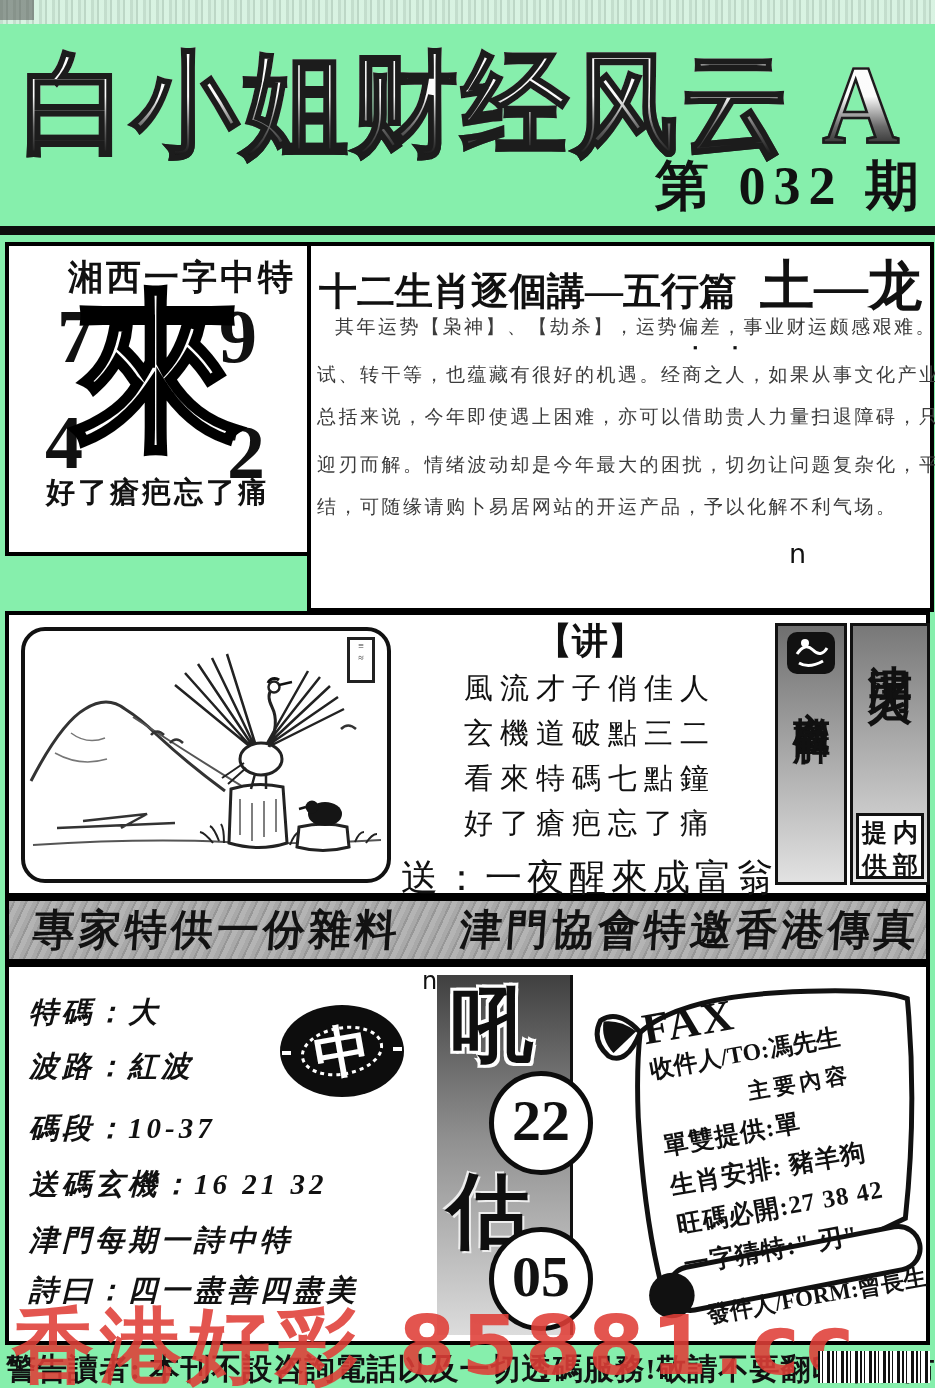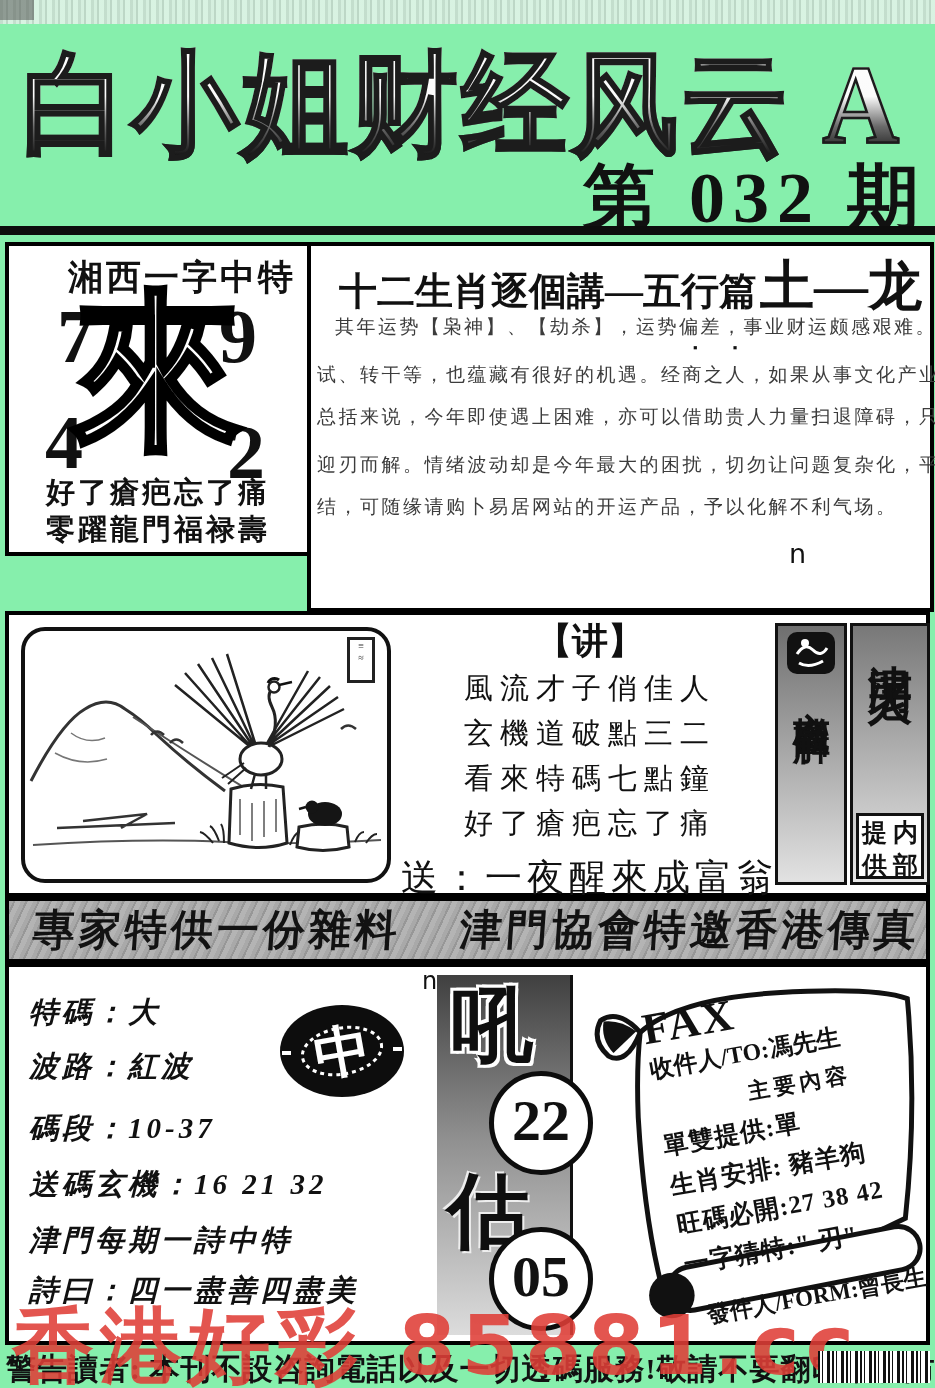--- a/index.html
+++ b/index.html
@@ -11,40 +11,40 @@
   #noise-top{top:0;left:0;width:935px;height:24px;opacity:.75;
     background:repeating-linear-gradient(90deg,#d8d8d8 0 3px,#efefef 3px 6px,#cfcfcf 6px 8px,#f4f4f4 8px 13px);}
   #corner-smudge{top:0;left:0;width:34px;height:20px;background:#555;opacity:.55;}
 
   
   #title{top:34px;left:22px;width:908px;height:158px;white-space:nowrap;
     font-size:106px;font-weight:bold;letter-spacing:4px;
     background:linear-gradient(180deg,#ffffff 0%,#fbfbfb 40%,#6a6a6a 58%,#090909 78%);
     -webkit-background-clip:text;background-clip:text;color:transparent;
     -webkit-text-stroke:2.5px #1c1c1c;transform:scaleY(1.06);}
-  #issue{top:150px;right:8px;font-size:72px;font-weight:bold;letter-spacing:8px;white-space:nowrap;}
+  #issue{top:150px;right:8px;font-size:54px;font-weight:bold;letter-spacing:8px;white-space:nowrap;}
   #rule-top{top:226px;left:0;width:935px;height:9px;background:#0d0d0d;}
 
   
   #left-box{top:242px;left:5px;width:298px;height:306px;border:4px solid #000;background:#fff;}
   .lb-heading{position:absolute;top:8px;left:0;right:0;text-align:center;
     font-size:35px;font-weight:bold;letter-spacing:3px;padding-left:48px;}
   .num{position:absolute;font-size:76px;font-weight:bold;line-height:1;}
   .n7{left:48px;top:52px}.n9{right:50px;top:52px}.n4{left:36px;top:158px}.n2{right:42px;top:168px}
   .lai{position:absolute;left:0;right:0;top:42px;text-align:center;line-height:1;
     font-size:170px;font-weight:bold;color:#fff;-webkit-text-stroke:5px #000;}
   .lb-line{position:absolute;left:0;right:0;text-align:center;font-size:29px;font-weight:bold;letter-spacing:3px;}
   .lb1{top:227px}.lb2{top:264px}
   #left-strip{top:552px;left:5px;width:298px;height:52px;border:4px solid #000;background:#fff;
     text-align:center;line-height:52px;font-size:27px;font-weight:bold;letter-spacing:2px;}
 
   
   #zodiac-box{top:242px;left:307px;width:619px;height:362px;border:4px solid #000;background:#fff;}
   .z-header{position:absolute;top:4px;left:8px;right:8px;display:flex;justify-content:space-between;align-items:baseline;}
-  .z-title{font-size:38px;font-weight:bold;margin-left:20px;}
+  .z-title{font-size:38px;font-weight:bold;}
   .z-animal{font-size:54px;font-weight:bold;}
   .z-par{position:absolute;left:6px;font-size:19px;color:#3c3c3c;letter-spacing:2.5px;white-space:nowrap;}
   .zp0{top:68px;left:24px}.zp1{top:116px}.zp2{top:158px}.zp3{top:206px}.zp4{top:248px}
   .z-dots{position:absolute;top:94px;left:382px;font-size:13px;letter-spacing:16px;color:#111;}
   .z-stray{position:absolute;top:292px;left:478px;font-size:27px;font-family:"DejaVu Sans",sans-serif;}
 
   
   #mid-box{top:611px;left:5px;width:917px;height:278px;border:4px solid #000;background:#fff;}
   #pic-box{position:absolute;left:12px;top:12px;width:362px;height:248px;border:4px solid #111;
     border-radius:24px;overflow:hidden;background:#fff;}
@@ -115,21 +115,20 @@
   <div class="abs" id="rule-top"></div>
 
   <div class="abs" id="left-box">
     <div class="lb-heading">湘西一字中特</div>
     <div class="num n7">7</div>
     <div class="num n9">9</div>
     <div class="num n4">4</div>
     <div class="num n2">2</div>
     <div class="lai">來</div>
     <div class="lb-line lb1">好了瘡疤忘了痛</div>
-    <div class="lb-line lb2">零躍龍門福禄壽</div>
   </div>
 
   <div class="abs" id="zodiac-box">
     <div class="z-header">
       <span class="z-title">十二生肖逐個講—五行篇</span>
       <span class="z-animal">土—龙</span>
     </div>
     <div class="z-par zp0">其年运势【枭神】、【劫杀】，运势偏差，事业财运颇感艰难。不过，在学业、职称考</div>
     <div class="z-dots">▪ ▪</div>
     <div class="z-par zp1">试、转干等，也蕴藏有很好的机遇。经商之人，如果从事文化产业，亦有淘金进银之象。</div>

